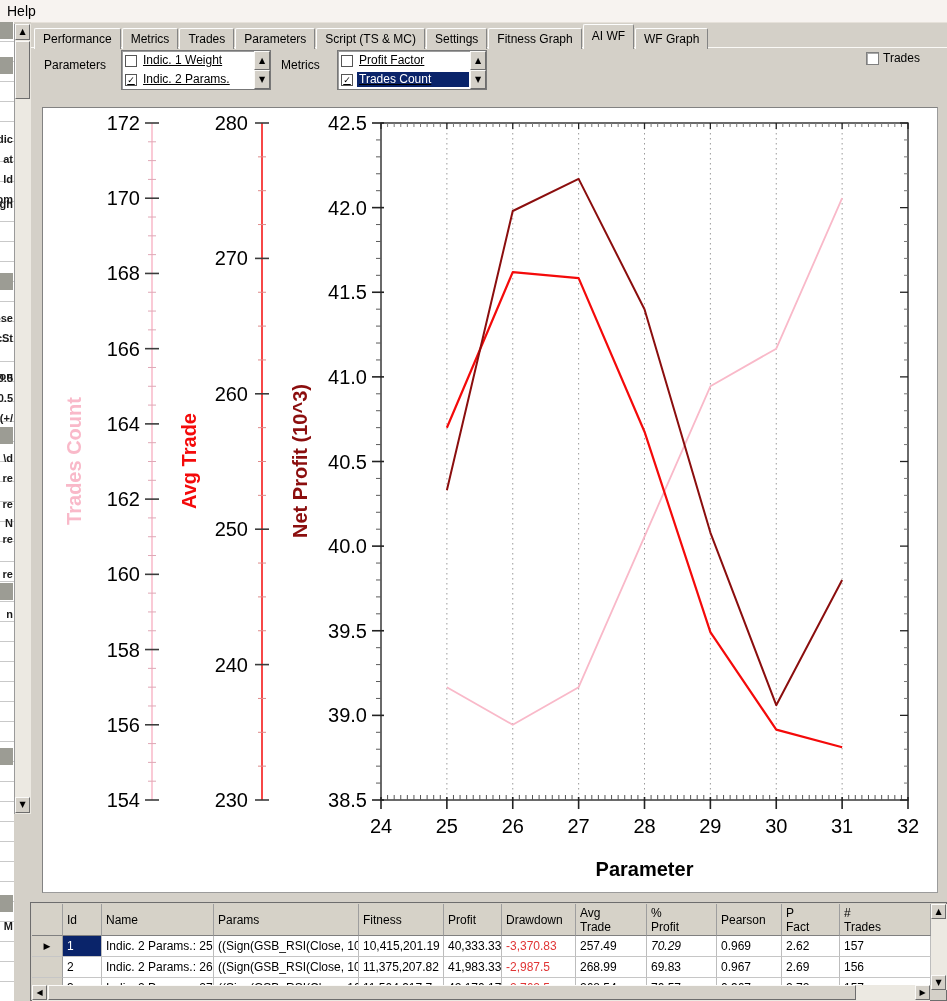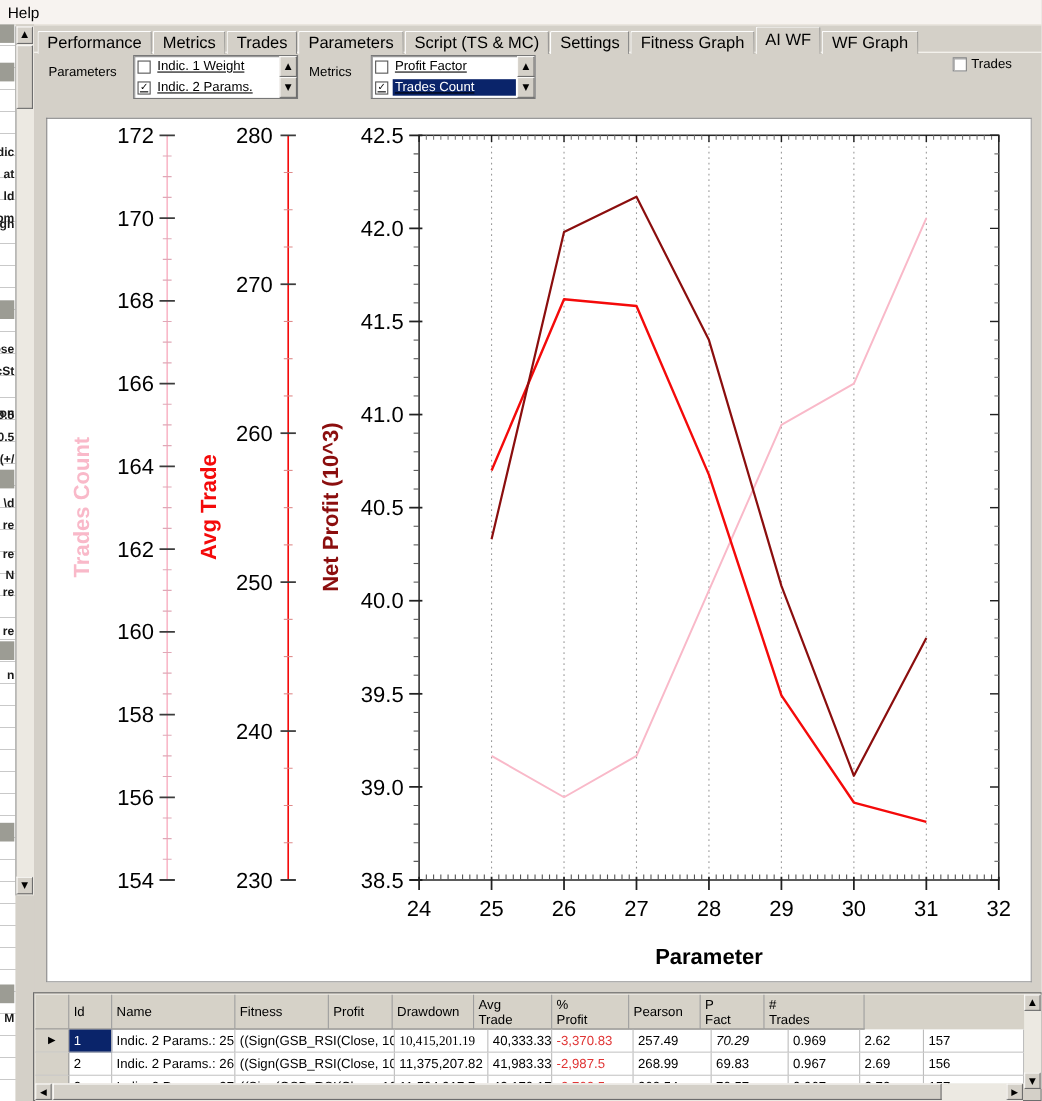--- a/index.html
+++ b/index.html
@@ -17,21 +17,21 @@
   .frag{position:absolute;right:18px;white-space:nowrap;font-size:11px;font-weight:bold;color:#1a1a1a;}
   .graycell{position:absolute;left:0;width:13px;height:17px;background:#9C9C94;}
   #strip-scroll{position:absolute;left:14px;top:2px;width:16px;height:790px;background:#ECE9E2;border-left:1px solid #9a9a9a;}
   
   .sb-btn{position:absolute;background:#D4D0C8;border:1px solid #6d6d6d;border-top-color:#FBFAF8;border-left-color:#FBFAF8;
     font-family:"DejaVu Sans",sans-serif;font-size:8px;line-height:13px;text-align:center;box-sizing:border-box;color:#000;}
   .sb-thumb{position:absolute;background:#D4D0C8;border:1px solid #6d6d6d;border-top-color:#FBFAF8;border-left-color:#FBFAF8;box-sizing:border-box;}
   
   #tabbar{position:absolute;left:34px;top:26px;height:23px;white-space:nowrap;}
   #tabline{position:absolute;left:31px;top:47px;width:916px;height:1px;background:#FAF9F6;}
-  .tab{position:relative;display:inline-block;height:15px;line-height:15px;padding:3px 8px 2px;font-size:15px;
+  .tab{position:relative;display:inline-block;height:15px;line-height:15px;padding:3px 8px 2px;font-size:12px;
     background:#D4D0C8;border:1px solid #848484;border-bottom:none;border-left-color:#FDFDFD;border-top-color:#FDFDFD;
     border-top-left-radius:2px;border-top-right-radius:2px;margin-right:1px;vertical-align:bottom;z-index:1;}
   .tab.active{height:19px;line-height:17px;margin-top:-2px;z-index:3;box-shadow:0 2px 0 #D4D0C8;}
   
   .ctl-label{position:absolute;font-size:12px;}
   .listbox{position:absolute;top:50px;width:148px;height:38px;background:#fff;border:1px solid #777;
     box-shadow:inset 1px 1px 0 #9c9c9c;box-sizing:content-box;}
   .lbrow{display:flex;align-items:center;height:19px;padding-left:3px;font-size:12px;text-decoration:underline;}
   .cb{width:10px;height:10px;border:1px solid #555;background:#fff;font-size:9px;line-height:10px;text-align:center;
     margin-right:4px;flex:none;font-family:"DejaVu Sans",sans-serif;}
@@ -500,39 +500,40 @@
       <polyline points="403.875,382.27250000000026 469.75,103.01000000000053 535.625,70.85249999999971 601.5,201.17500000000024 667.375,424.58500000000026 733.25,597.2199999999996 799.125,471.9750000000005" fill="none" stroke="#8B0E0E" stroke-width="2" stroke-linejoin="round"></polyline>
     </svg>
 </div>
 
 <div id="table">
   <div id="grid">
       <div class="hrow">
         <div class="hcell" style="width: 31px;"></div>
         <div class="hcell" style="width: 39px;">Id</div>
         <div class="hcell" style="width: 112px;">Name</div>
+        <div class="hcell" style="width: 145px;">Params</div>
         <div class="hcell" style="width: 85px;">Fitness</div>
         <div class="hcell" style="width: 58px;">Profit</div>
         <div class="hcell" style="width: 74px;">Drawdown</div>
         <div class="hcell" style="width: 71px;">Avg
 Trade</div>
         <div class="hcell" style="width: 70px;">%
 Profit</div>
         <div class="hcell" style="width: 65px;">Pearson</div>
         <div class="hcell" style="width: 58px;">P
 Fact</div>
         <div class="hcell" style="width: 91px;">#
 Trades</div>
       </div>
       <div class="trow">
         <div class="cell selcol" style="width: 31px;">▶</div>
         <div class="cell idsel" style="width: 39px;">1</div>
         <div class="cell" style="width: 112px;">Indic. 2 Params.: 25</div>
         <div class="cell" style="width: 145px;">((Sign(GSB_RSI(Close, 10)</div>
-        <div class="cell" style="width: 85px; font-family: Liberation Serif, serif;">10,415,201.19</div>
+        <div class="cell" style="width: 85px;">10,415,201.19</div>
         <div class="cell" style="width: 58px;">40,333.33</div>
         <div class="cell dd" style="width: 74px;">-3,370.83</div>
         <div class="cell" style="width: 71px;">257.49</div>
         <div class="cell" style="width: 70px; font-style: italic;">70.29</div>
         <div class="cell" style="width: 65px;">0.969</div>
         <div class="cell" style="width: 58px;">2.62</div>
         <div class="cell" style="width: 91px;">157</div>
       </div>
       <div class="trow">
         <div class="cell selcol" style="width: 31px;"></div>

